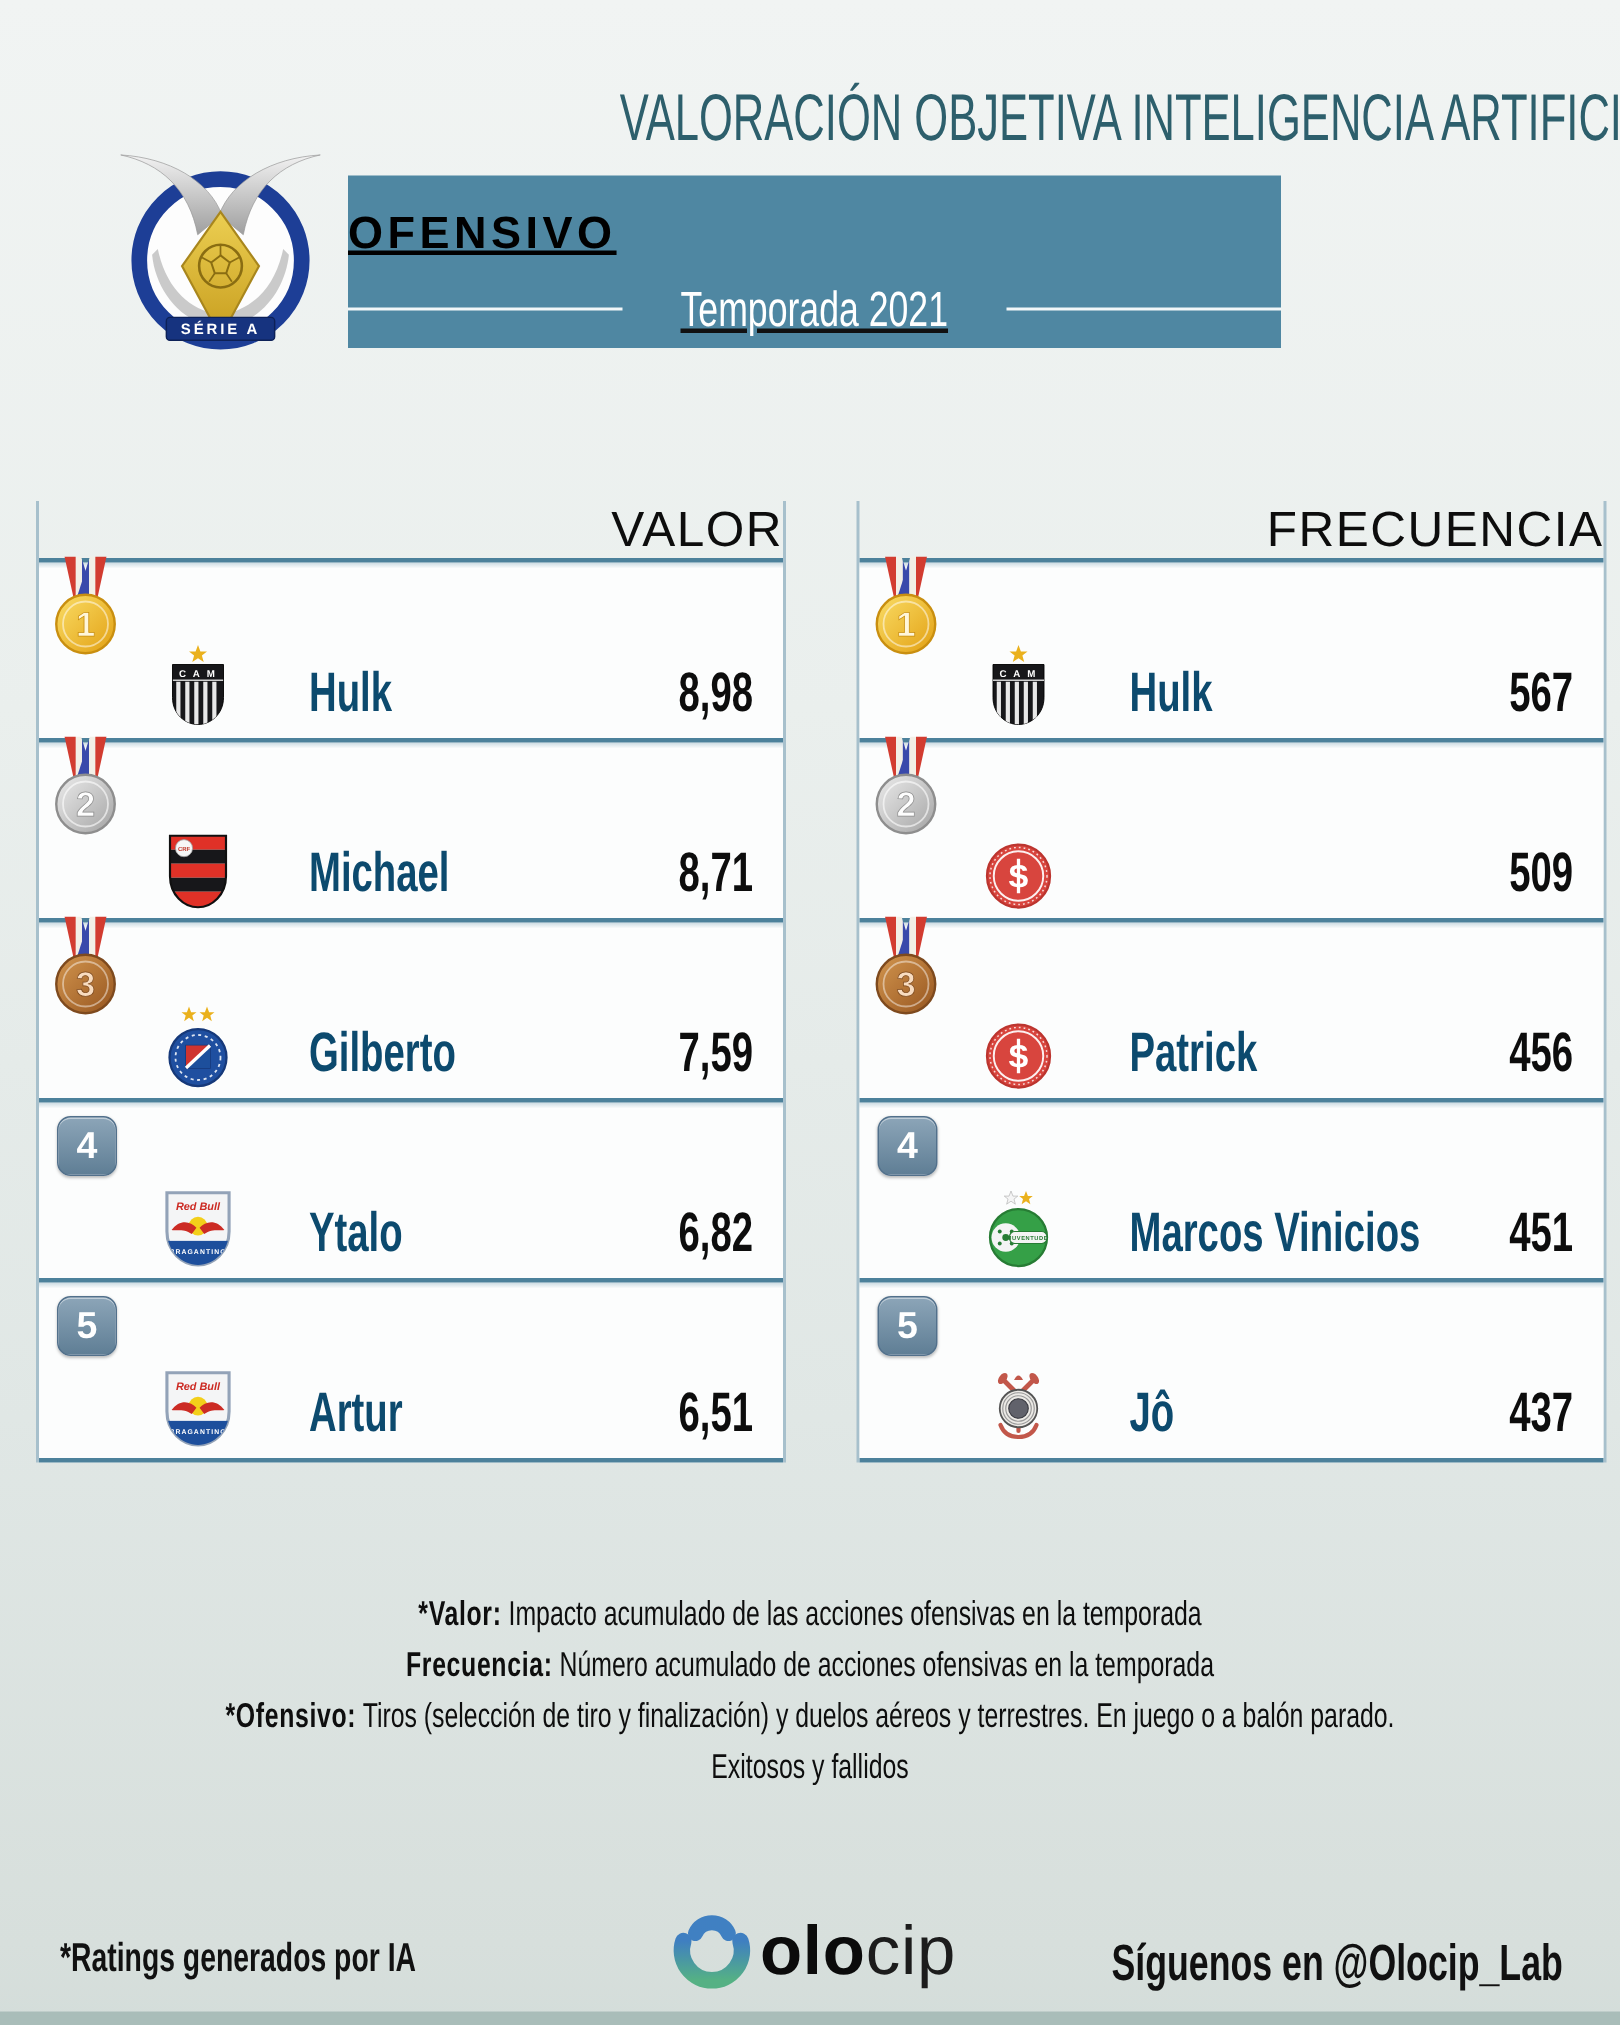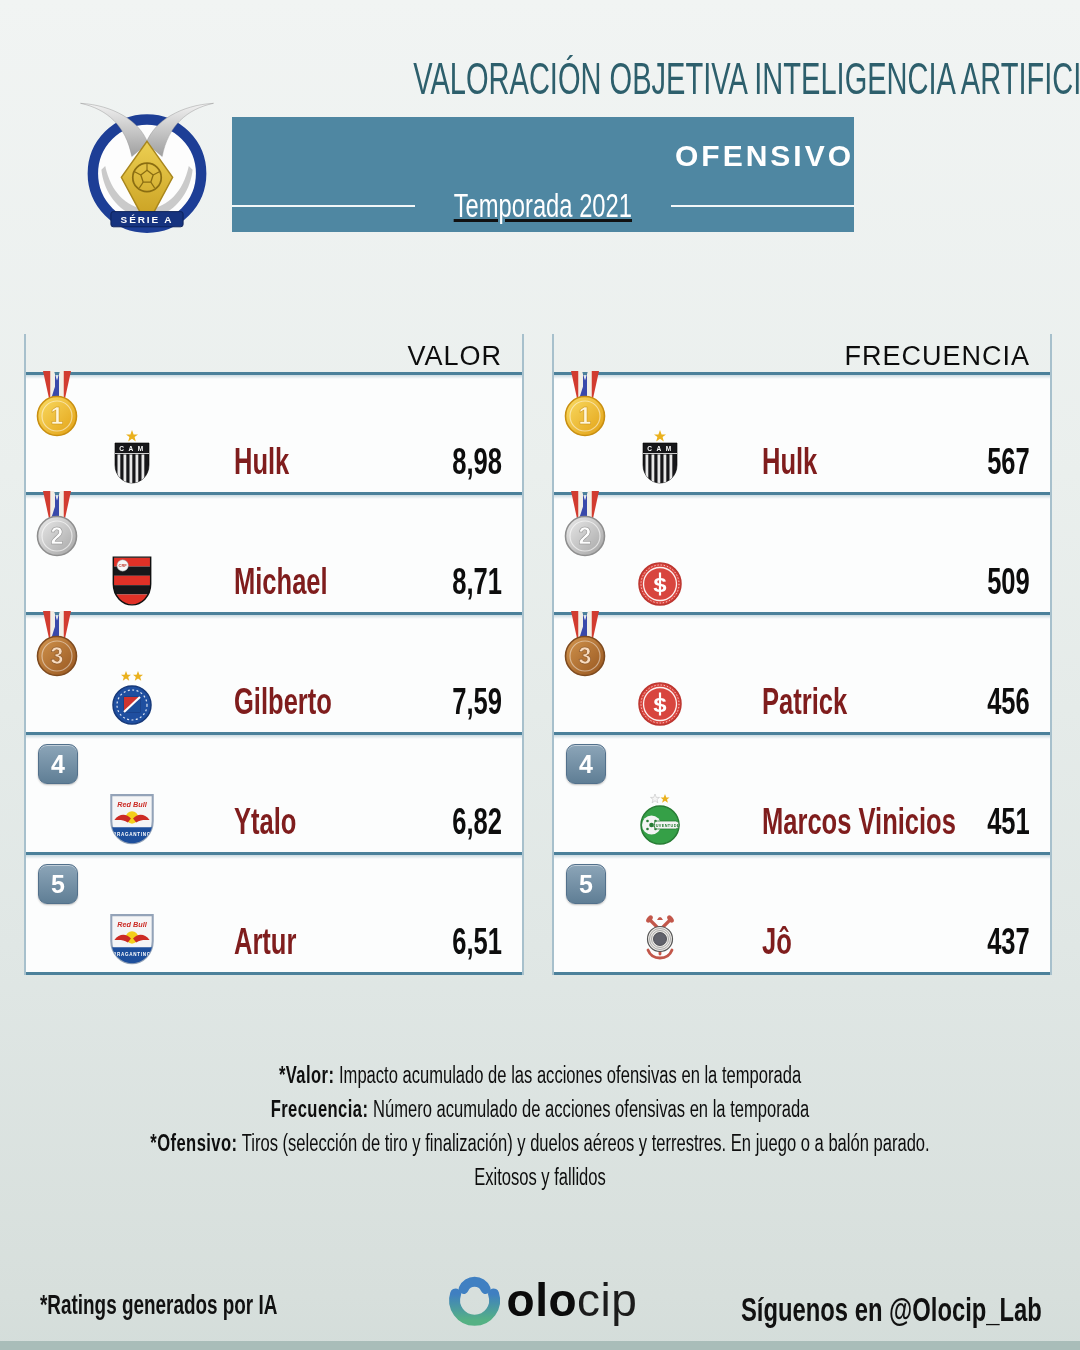--- a/index.html
+++ b/index.html
@@ -9,43 +9,43 @@
     font-family:"Liberation Sans",sans-serif;color:#111;
   }
   .bottom-band{position:absolute;left:0;bottom:0;width:100%;height:9px;background:#a9bdb9;}
 
   
   .main-title{position:absolute;left:232px;top:54px;width:622px;text-align:center;
     font-size:44px;color:#2d5f6c;white-space:nowrap;}
   .main-title>span{display:inline-block;transform:scaleX(.66);transform-origin:center top;}
   .serie-logo{position:absolute;left:52px;top:92px;}
   .cat-box{position:absolute;left:232px;top:117px;width:622px;height:115px;background:#4f87a2;}
-  .cat-title{position:absolute;top:22px;left:0;right:0;text-align:right;color:#ffffff;
-    font-size:30px;font-weight:bold;letter-spacing:3px;}
+  .cat-title{position:absolute;top:22px;left:0;right:0;text-align:left;color:#000000;
+    font-size:30px;font-weight:bold;letter-spacing:3px;text-decoration:underline;}
   .season-row{position:absolute;top:70px;left:0;right:0;display:flex;align-items:center;text-decoration:underline;}
   .season-line{flex:1;height:2px;background:rgba(255,255,255,.93);}
   .season-text{color:#fff;font-size:33px;margin:0 4px;display:inline-block;
     transform:scaleX(.72);transform-origin:center center;white-space:nowrap;}
 
   
   .tbl{position:absolute;top:334px;width:500px;border-left:2px solid #a7c0cc;border-right:2px solid #a7c0cc;box-sizing:border-box;}
-  #tbl-left{left:24px;} #tbl-right{left:552px;}
-  .tbl-head{height:38px;text-align:right;padding-right:20px;font-size:27px;letter-spacing:1px;
-    color:#0d0d0d;display:flex;align-items:flex-end;justify-content:flex-end;}
+  #tbl-left{left:24px;} #tbl-right{left:571px;}
+  .tbl-head{height:38px;text-align:right;font-size:33px;letter-spacing:1px;
+    color:#0d0d0d;display:flex;justify-content:flex-end;}
   .rows{position:relative;background:#fcfdfd;border-bottom:3px solid #4c819b;}
   .row{position:relative;height:117px;border-top:3px solid #4c819b;box-sizing:content-box;}
   .row::before{content:'';position:absolute;top:0;left:0;right:0;height:4px;
     background:linear-gradient(rgba(76,129,155,.28),rgba(76,129,155,0));pointer-events:none;}
   .medal{position:absolute;left:6px;top:-4px;z-index:3;}
   .ranksq{position:absolute;left:12px;top:9px;width:38px;height:38px;border-radius:9px;z-index:3;
     background:linear-gradient(180deg,#8ca5b8,#5f7e95);border:1px solid #52708b;
     box-shadow:inset 0 1px 0 rgba(255,255,255,.45),0 1px 2px rgba(0,0,0,.25);
     color:#fff;font-size:25px;font-weight:bold;display:flex;align-items:center;justify-content:center;}
   .club{position:absolute;left:76px;bottom:3px;width:60px;display:flex;justify-content:center;}
-  .pname{position:absolute;left:180px;bottom:9px;font-size:37px;color:#7f1d1d;white-space:nowrap;margin-left:28px;}
+  .pname{position:absolute;left:180px;bottom:9px;font-size:37px;color:#0c4a6e;white-space:nowrap;}
   .pname>span{display:inline-block;transform:scaleX(.69);transform-origin:left bottom;font-weight:bold;}
   .pval{position:absolute;right:20px;bottom:9px;font-size:37px;color:#0d0d0d;white-space:nowrap;}
   .pval>span{display:inline-block;transform:scaleX(.69);transform-origin:right bottom;font-weight:bold;}
 
   
   .fnotes{position:absolute;top:1058px;left:50%;width:1160px;margin-left:-580px;
     transform:scaleX(.72);transform-origin:center top;
     font-size:23px;line-height:34px;text-align:center;color:#0e0e0e;}
   .fn-term{font-weight:bold;letter-spacing:.6px;}
 

